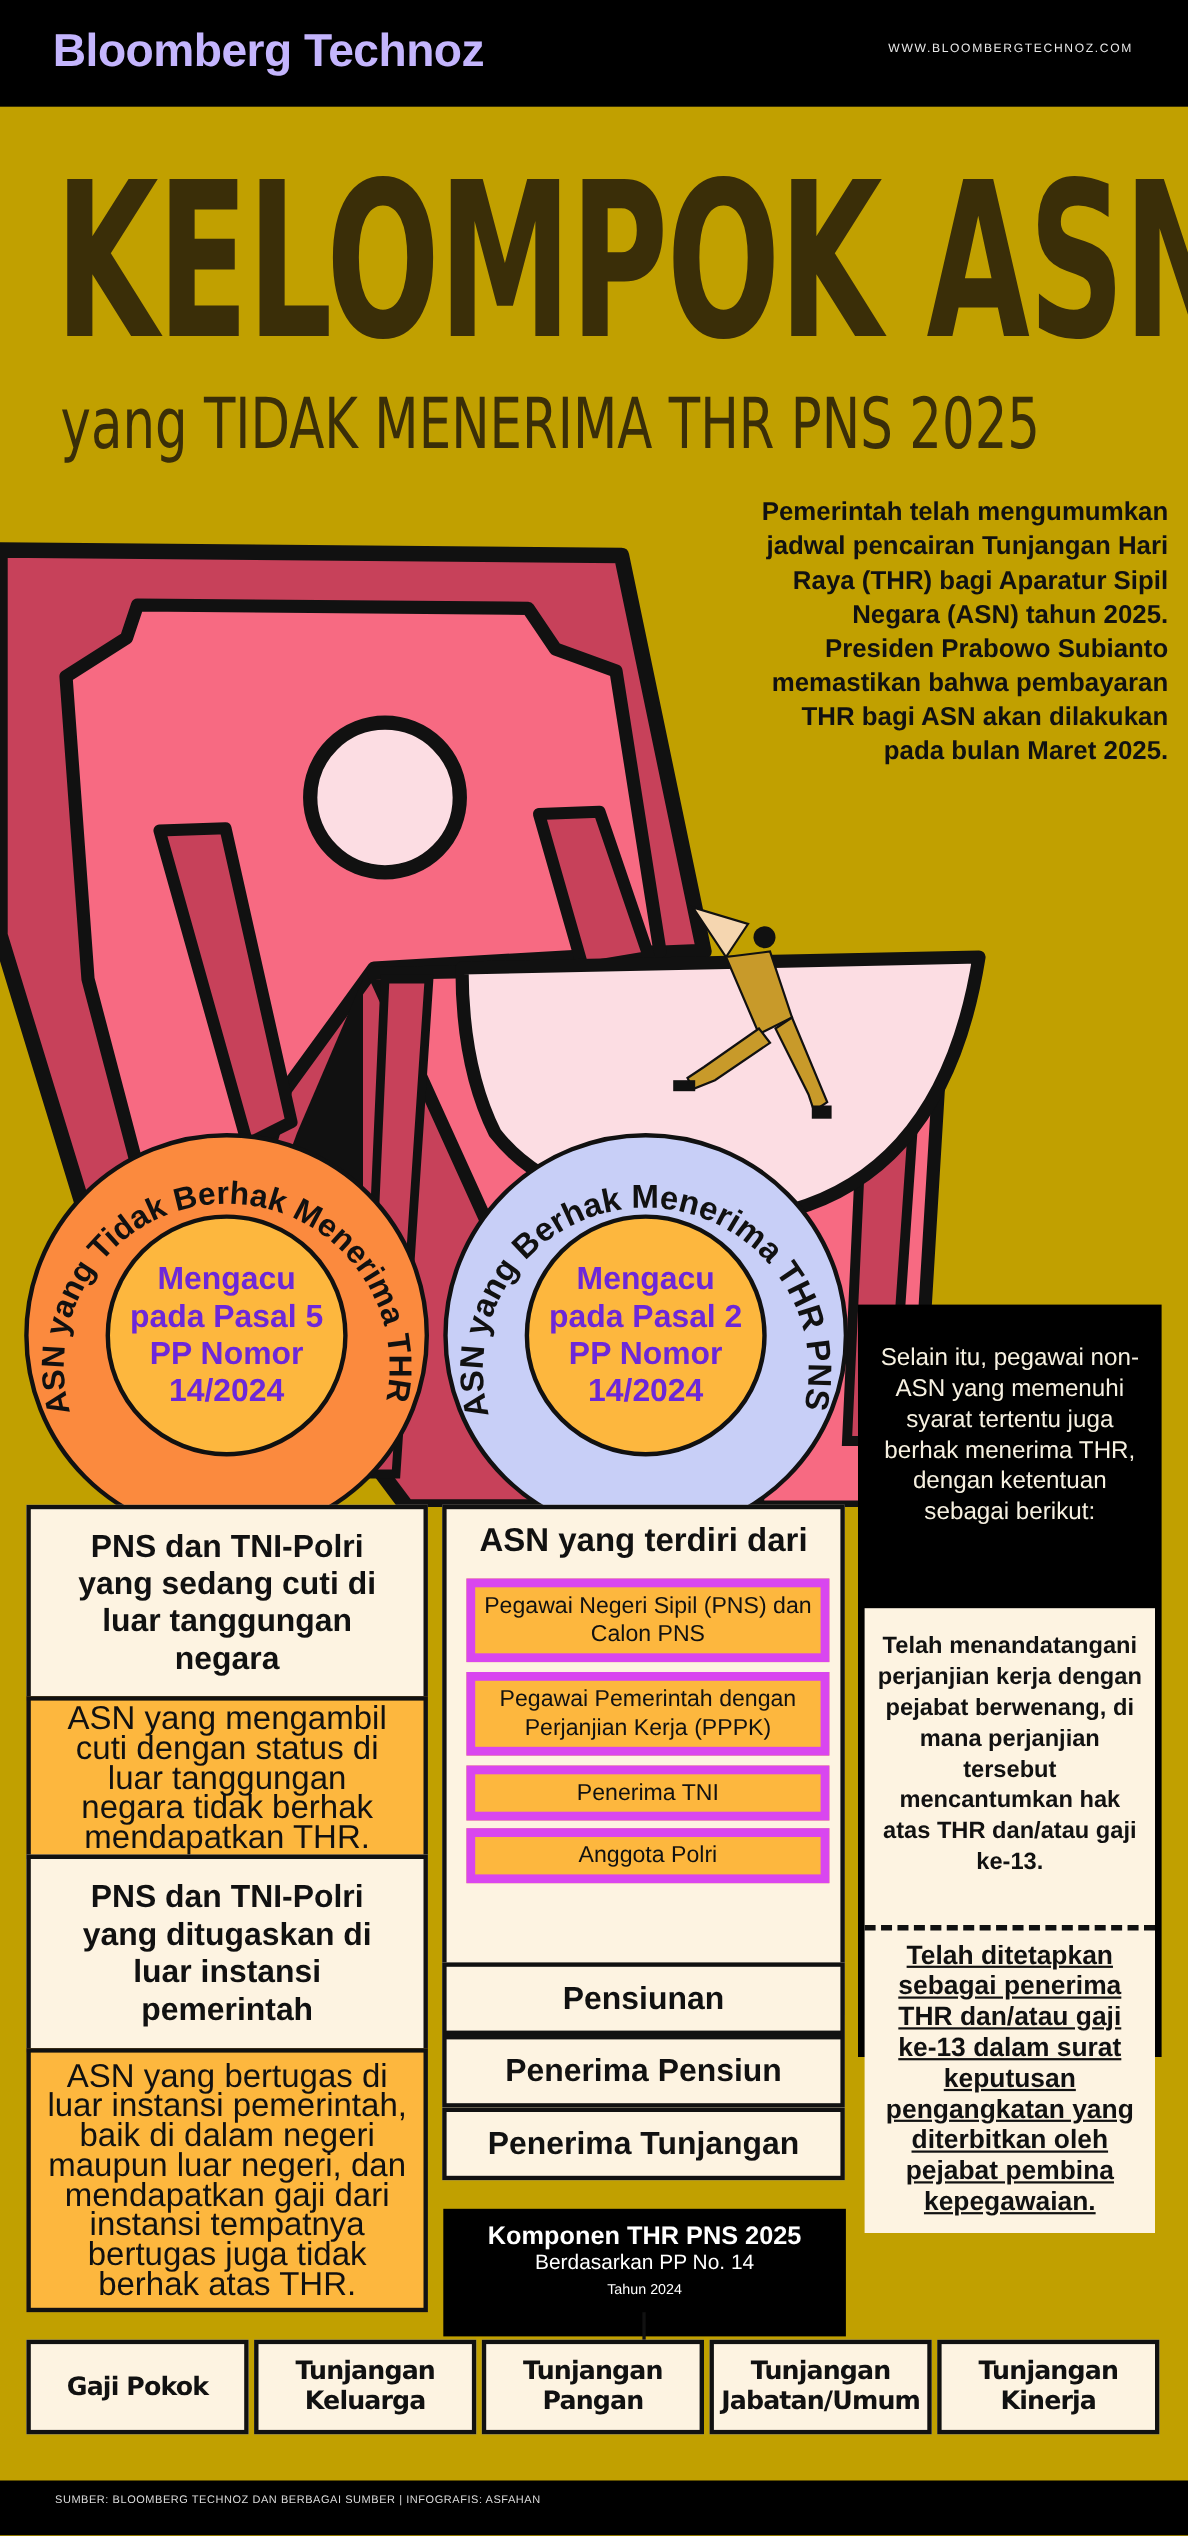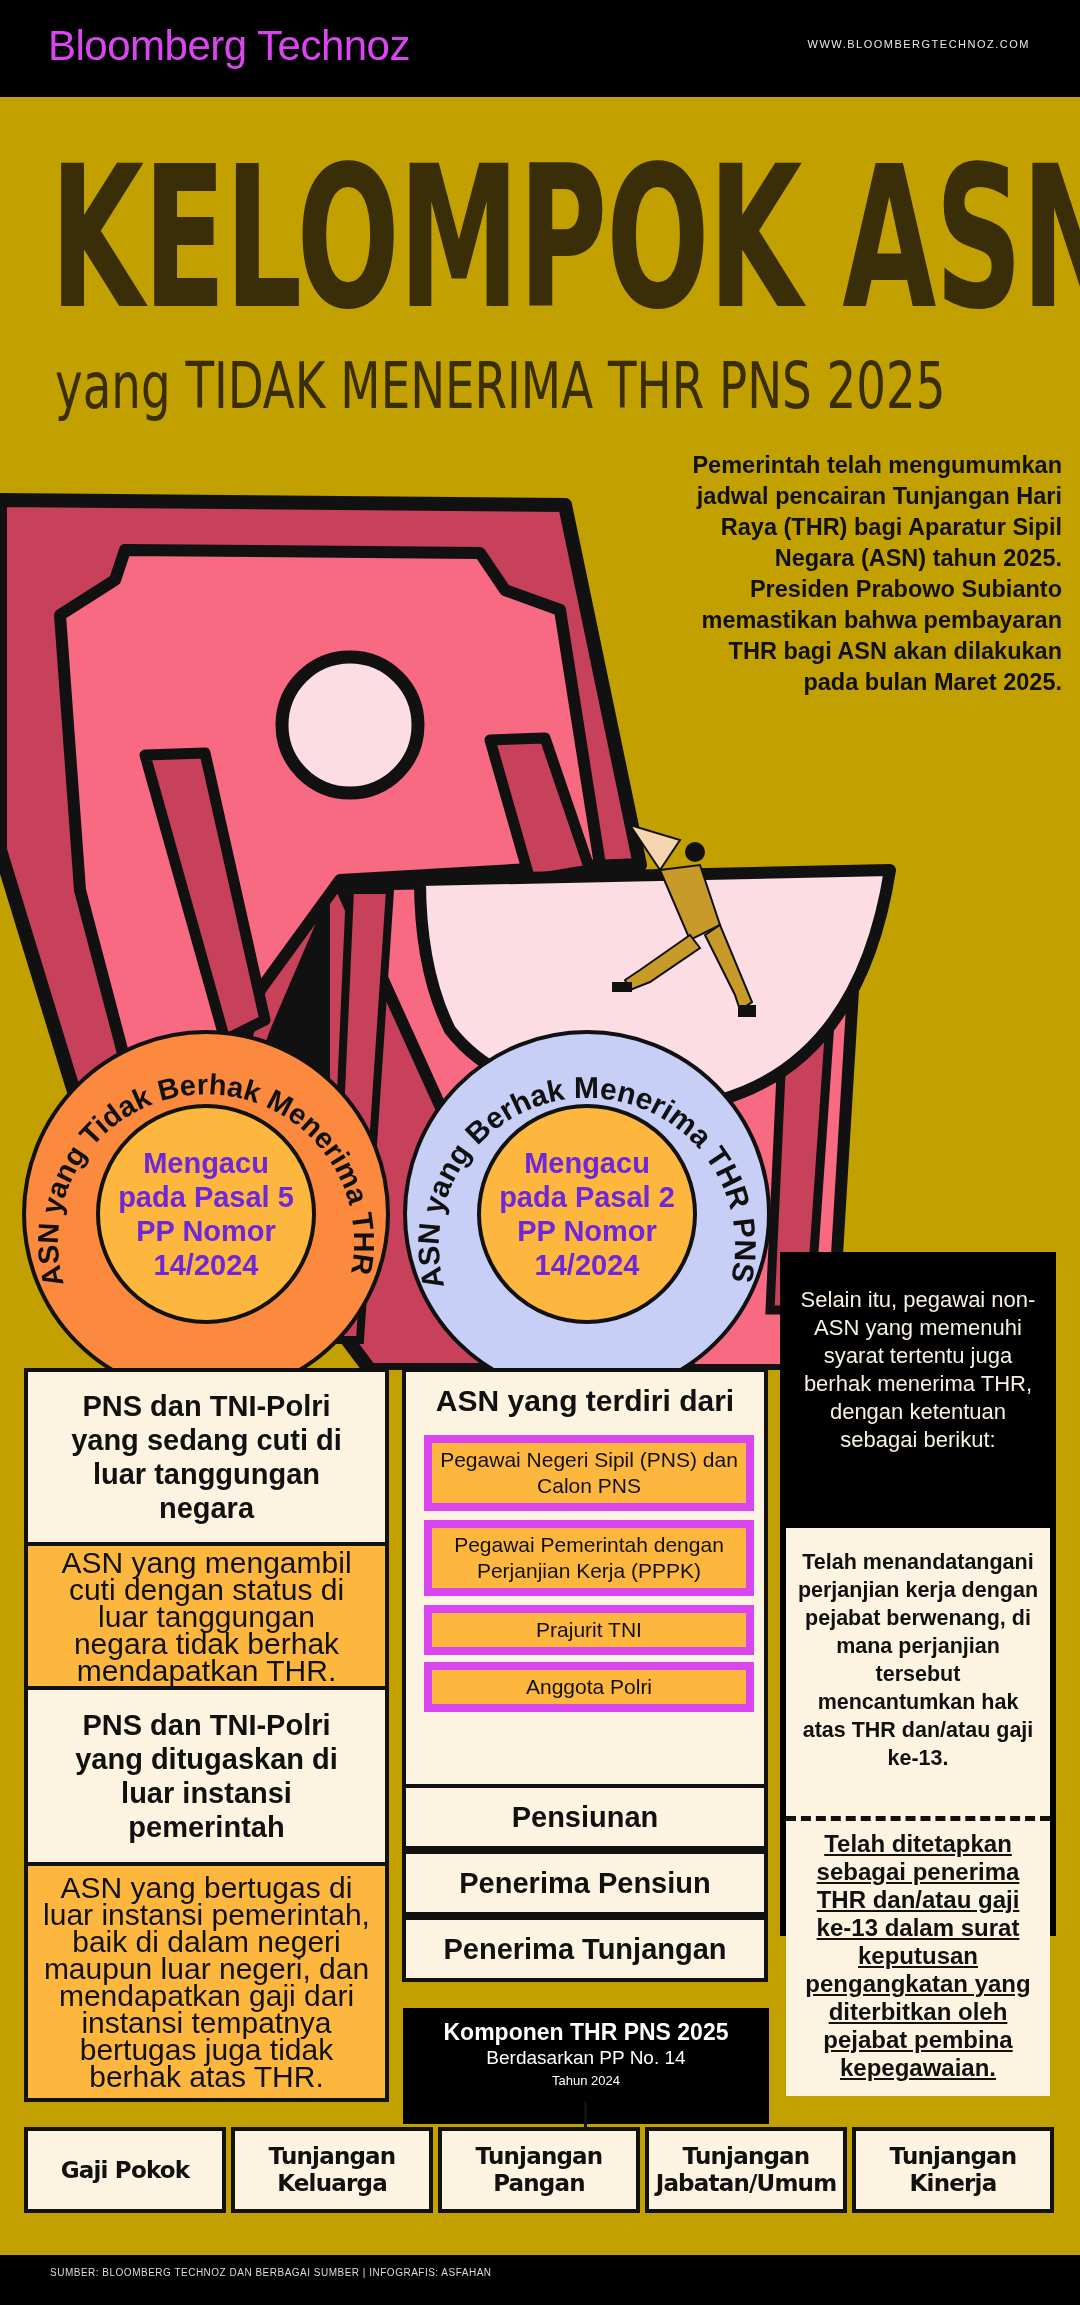--- a/index.html
+++ b/index.html
@@ -9,21 +9,21 @@
       background: #c1a000;
       font-family: "Liberation Sans", "DejaVu Sans", sans-serif;
       color: #111;
     }
     .topbar {
       position: absolute; left: 0; top: 0; width: 1080px; height: 97px;
       background: #000;
     }
     .brand {
       position: absolute; left: 48px; top: 22px;
-      color: #d946ef; font-weight: 400; font-size: 42px; letter-spacing: -0.5px;
+      color: #c4b5fd; font-weight: 700; font-size: 42px; letter-spacing: -0.5px;
     }
     .site-url {
       position: absolute; right: 50px; top: 38px;
       color: #e8e8e8; font-size: 11px; letter-spacing: 1.5px;
     }
     .title {
       position: absolute; left: 50px; top: 140px; width: 990px;
       color: #3a2e08; font-weight: 700; font-size: 196px; line-height: 1;
       transform: scaleX(0.62); transform-origin: left top;
       white-space: nowrap; letter-spacing: -2px;
@@ -182,35 +182,35 @@
   <div class="head-text">PNS dan TNI-Polri yang ditugaskan di luar instansi pemerintah</div>
 </div>
 <div class="box amber col-left" style="top:1862px;height:240px;display:flex;align-items:center;justify-content:center;padding:0 14px;">
   <div class="body-text">ASN yang bertugas di luar instansi pemerintah, baik di dalam negeri maupun luar negeri, dan mendapatkan gaji dari instansi tempatnya bertugas juga tidak berhak atas THR.</div>
 </div>
 
 <div class="box cream col-mid-wrap">
   <div class="head-text" style="position:absolute;left:0;top:12px;width:100%;font-size:30px;">ASN yang terdiri dari</div>
   <div class="sub-item" style="top:63px;height:76px;">Pegawai Negeri Sipil (PNS) dan Calon PNS</div>
   <div class="sub-item" style="top:148px;height:76px;">Pegawai Pemerintah dengan Perjanjian Kerja (PPPK)</div>
-  <div class="sub-item" style="top:233px;height:50px;">Prajurit TNI</div>
+  <div class="sub-item" style="top:233px;height:50px;">Penerima TNI</div>
   <div class="sub-item" style="top:290px;height:50px;">Anggota Polri</div>
 </div>
 <div class="box cream mid-row" style="top:1784px;">Pensiunan</div>
 <div class="box cream mid-row" style="top:1850px;">Penerima Pensiun</div>
 <div class="box cream mid-row" style="top:1916px;">Penerima Tunjangan</div>
 
 <div class="dark-box" style="left:403px;top:2008px;width:366px;height:116px;padding-top:10px;">
   <div style="font-weight:700;font-size:23px;line-height:28px;">Komponen THR PNS 2025</div>
   <div style="font-size:19px;line-height:23px;">Berdasarkan PP No. 14</div>
   <div style="font-size:13px;line-height:23px;">Tahun 2024</div>
 </div>
 <div class="conn" style="left:584px;top:2102px;width:3px;height:26px;"></div>
 
-<div class="dark-box" style="left:780px;top:1252px;width:276px;height:684px;">
+<div class="dark-box" style="left:780px;top:1186px;width:276px;height:684px;">
   <div style="position:absolute;left:16px;top:34px;width:244px;font-size:22px;line-height:28px;color:#f7f1e1;">Selain itu, pegawai non-ASN yang memenuhi syarat tertentu juga berhak menerima THR, dengan ketentuan sebagai berikut:</div>
   <div class="cream" style="position:absolute;left:6px;top:276px;width:264px;height:568px;color:#111;">
     <div style="position:absolute;left:10px;top:20px;width:244px;font-weight:700;font-size:21.5px;line-height:28px;text-align:center;">Telah menandatangani perjanjian kerja dengan pejabat berwenang, di mana perjanjian tersebut mencantumkan hak atas THR dan/atau gaji ke-13.</div>
     <div style="position:absolute;left:0;top:288px;width:264px;border-top:5px dashed #111;"></div>
     <div style="position:absolute;left:10px;top:302px;width:244px;font-weight:700;font-size:24px;line-height:28px;text-align:center;text-decoration:underline;">Telah ditetapkan sebagai penerima THR dan/atau gaji ke-13 dalam surat keputusan pengangkatan yang diterbitkan oleh pejabat pembina kepegawaian.</div>
   </div>
 </div>
 
 <div class="comp" style="left:24px;">Gaji Pokok</div>
 <div class="comp" style="left:231px;">Tunjangan Keluarga</div>

